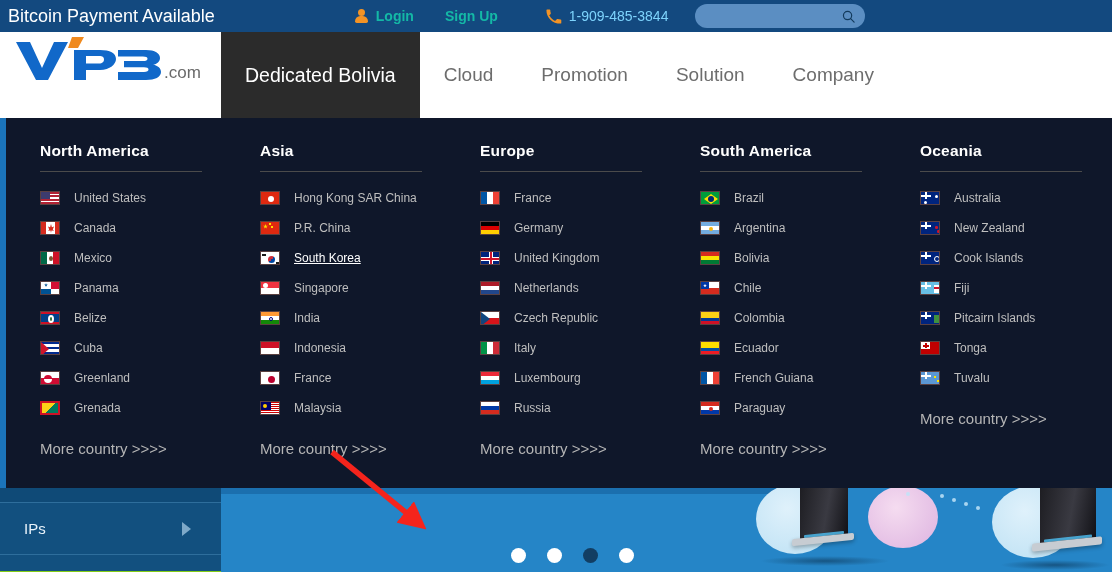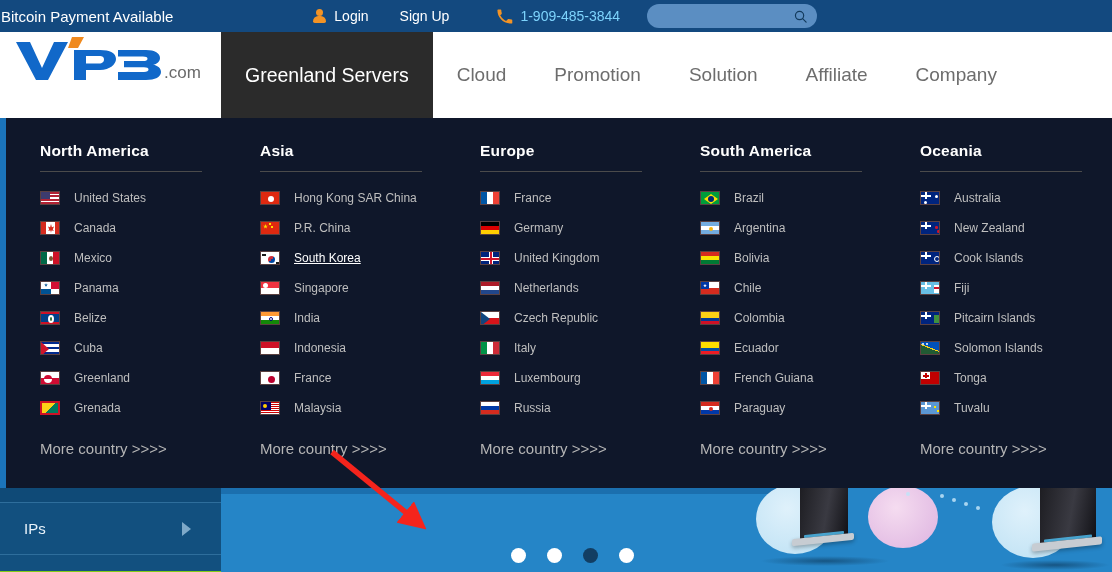--- a/index.html
+++ b/index.html
@@ -11,34 +11,34 @@
   }
   #page { position: relative; width: 1112px; height: 572px; overflow: hidden; }
 
   
   .topbar {
     position: absolute; top: 0; left: 0; width: 1112px; height: 32px;
     background: #13497f; display: flex; align-items: center;
     z-index: 40;
   }
   .topbar-promo {
-    color: #ffffff; font-size: 15px; margin-left: 1px; white-space: nowrap;
+    color: #ffffff; font-size: 18px; margin-left: 8px; white-space: nowrap;
   }
   .topbar-group { display: flex; align-items: center; margin-left: 139px; }
   .user-icon { width: 15px; height: 15px; position: relative; margin-right: 7px; }
   .user-icon .head {
     position: absolute; top: 0; left: 4px; width: 7px; height: 7px;
     border-radius: 50%; background: #f39325;
   }
   .user-icon .body {
     position: absolute; bottom: 1px; left: 1px; width: 13px; height: 7px;
     border-radius: 6px 6px 2px 2px; background: #f39325;
   }
   .topbar-link {
-    color: #ffffff; font-size: 14px; white-space: nowrap; cursor: pointer;
+    color: #14b8a6; font-size: 14px; white-space: nowrap; cursor: pointer; font-weight: bold;
   }
   .signup { margin-left: 31px; }
   .phone-wrap { display: flex; align-items: center; margin-left: 47px; }
   .phone-icon {
     width: 17px; height: 17px; margin-right: 7px; color: #f39325; flex: none;
   }
   .phone-num { color: #7dd3fc; font-size: 14px; white-space: nowrap; }
   .search-box {
     margin-left: 27px; width: 170px; height: 24px; border-radius: 12px;
     background: #5b8ec2; display: flex; align-items: center;
@@ -246,33 +246,30 @@
                    C135 40 136.5 39 136.5 37.5 C136.5 36 135 35.2 132 35.2 L112 35.2 L112 29
                    L131 29 C134 29 135.5 28.2 135.5 26.7 C135.5 25.2 134 24.5 131 24.5 L106 24.5 Z"></path>
         </g>
         <path d="M60 5 L72 5 L66 16 L56 16 Z" fill="#f08a1e"></path>
         <text x="152" y="46" font-family="Liberation Sans, sans-serif" font-size="17" fill="#6a6a6a">.com</text>
       </svg>
     </div>
 
     <div class="nav">
       <div class="nav-item active">
-        <span class="nav-label">Greenland Servers</span>
+        <span class="nav-label">Dedicated Bolivia</span>
       </div>
       <div class="nav-item">
         <span class="nav-label">Cloud</span>
       </div>
       <div class="nav-item">
         <span class="nav-label">Promotion</span>
       </div>
       <div class="nav-item">
         <span class="nav-label">Solution</span>
-      </div>
-      <div class="nav-item">
-        <span class="nav-label">Affiliate</span>
       </div>
       <div class="nav-item">
         <span class="nav-label">Company</span>
       </div>
     </div>
   </div>
 
   <div class="hero">
     <div class="hero-inner">
       <div class="hero-band"></div>
@@ -563,27 +560,20 @@
       <div class="country-row">
         <span class="flag" style="background:#00247d">
           <span style="position:absolute;left:0;top:0;width:10px;height:7px;background:#00247d"></span>
           <span style="position:absolute;left:0;top:3px;width:10px;height:1.5px;background:#fff"></span>
           <span style="position:absolute;left:4px;top:0;width:1.5px;height:7px;background:#fff"></span>
           <span style="position:absolute;left:13px;top:3px;width:5px;height:8px;background:#3f8f3f"></span>
         </span>
         <span class="country-name">Pitcairn Islands</span>
       </div>
       <div class="country-row">
-        <span class="flag" style="background:linear-gradient(21deg,#215b33 0 47%,#fcd116 47% 53%,#0051ba 53% 100%)">
-          <span style="position:absolute;left:1px;top:1px;width:2px;height:2px;background:#fff;border-radius:50%"></span>
-          <span style="position:absolute;left:5px;top:1px;width:2px;height:2px;background:#fff;border-radius:50%"></span>
-        </span>
-        <span class="country-name">Solomon Islands</span>
-      </div>
-      <div class="country-row">
         <span class="flag" style="background:#c10000">
           <span style="position:absolute;left:0;top:0;width:9px;height:7px;background:#fff"></span>
           <span style="position:absolute;left:3.5px;top:1px;width:2px;height:5px;background:#c10000"></span>
           <span style="position:absolute;left:1.5px;top:3px;width:6px;height:2px;background:#c10000"></span>
         </span>
         <span class="country-name">Tonga</span>
       </div>
       <div class="country-row">
         <span class="flag" style="background:#5b97d4">
           <span style="position:absolute;left:0;top:0;width:10px;height:7px;background:#5b97d4"></span>

